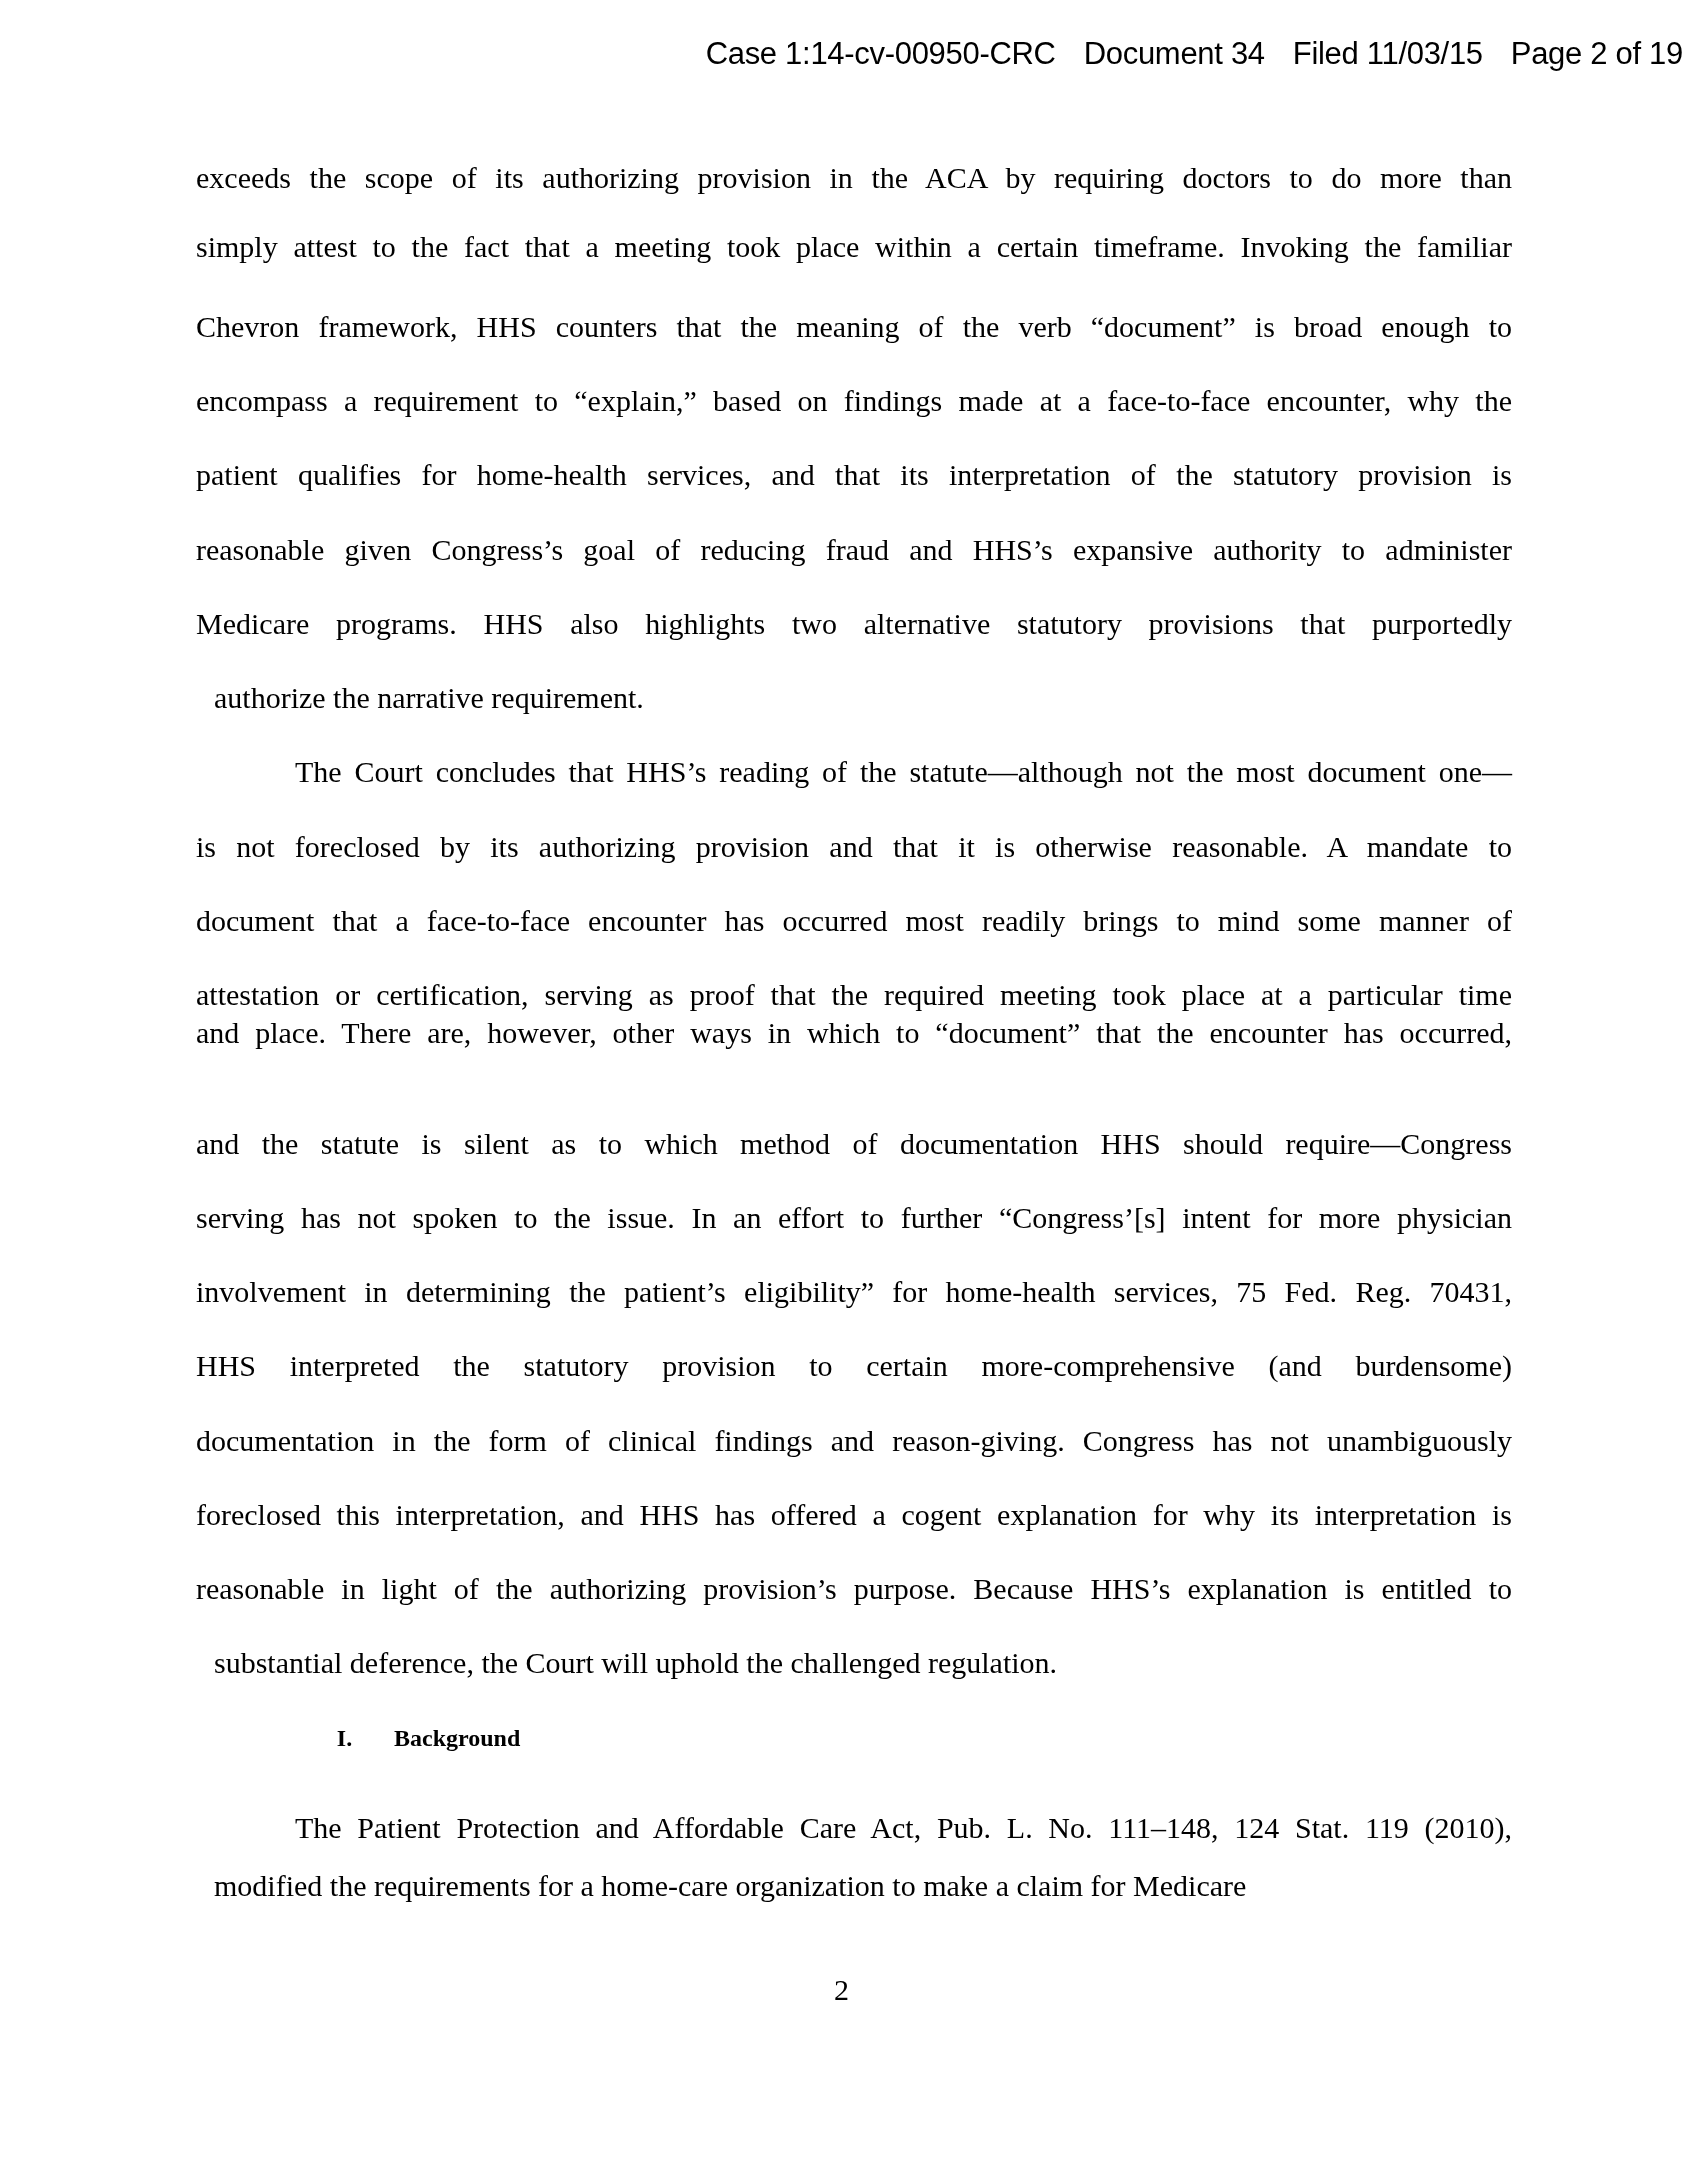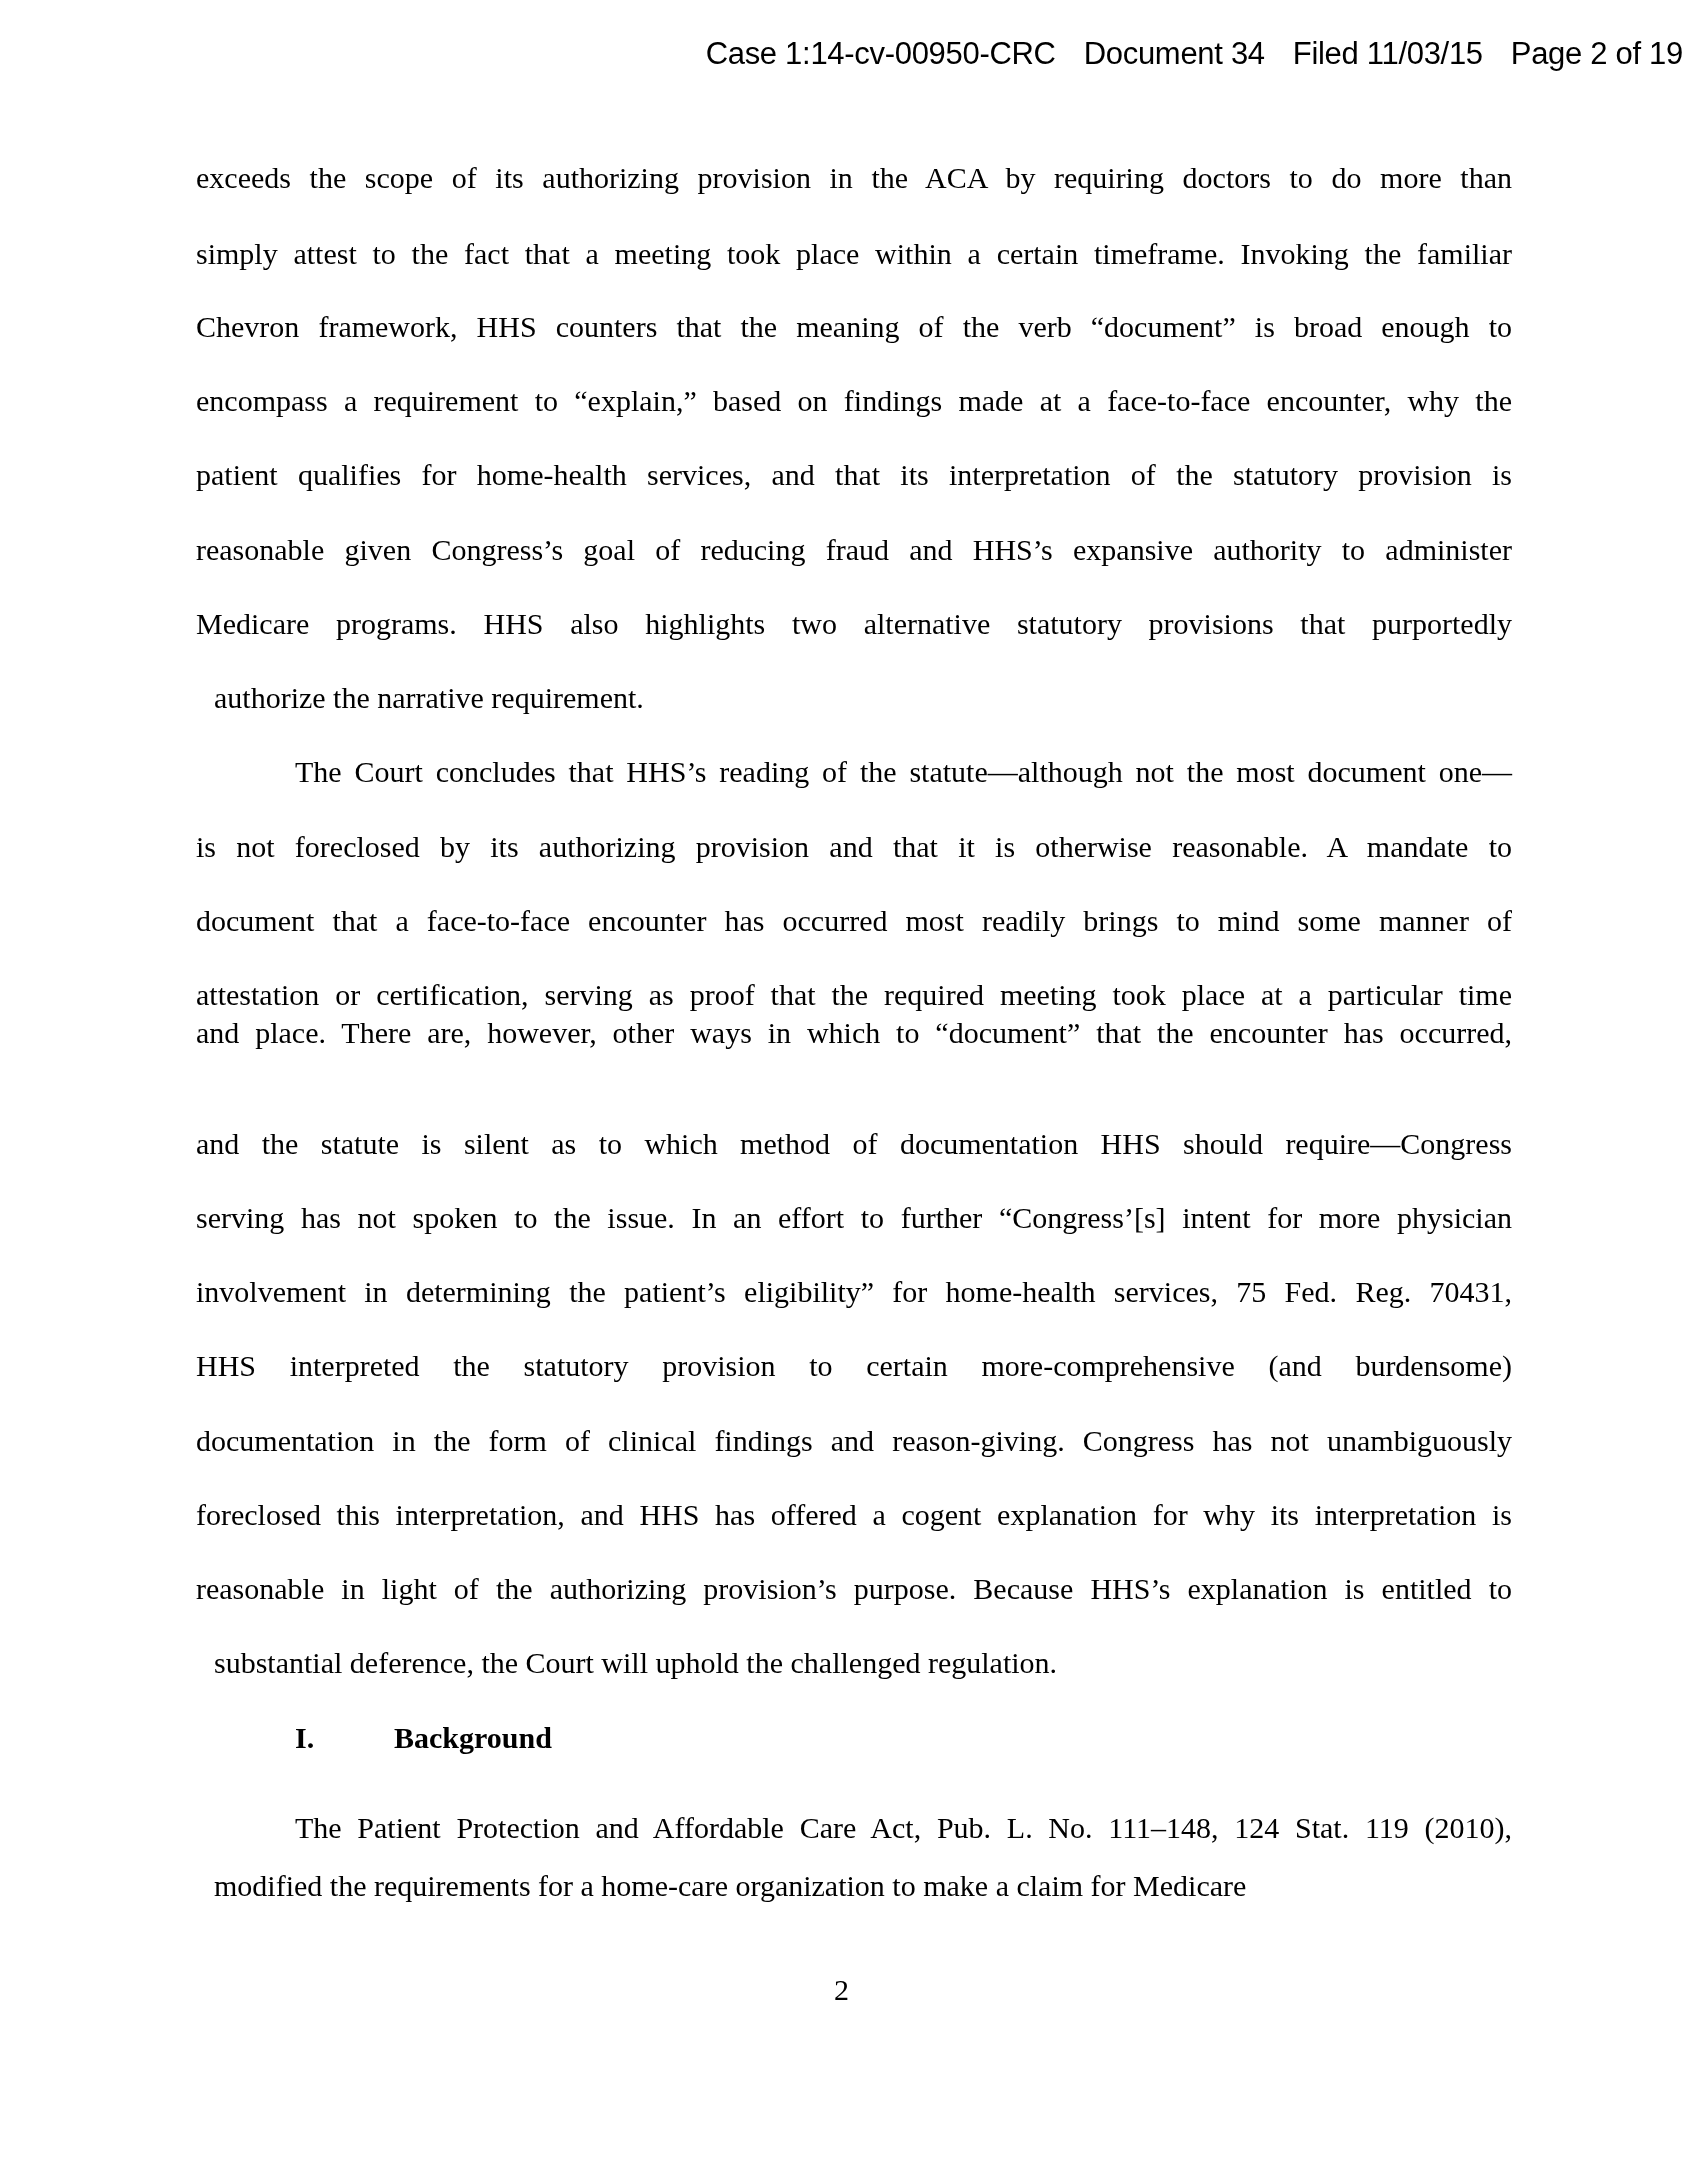--- a/index.html
+++ b/index.html
@@ -53,23 +53,24 @@
       left: 295px;
       width: 1217px;
     }
     .ul { text-underline-offset: 4px; text-decoration-thickness: 2px; }
     .heading {
       position: absolute;
       left: 295px;
       height: 40px;
       line-height: 40px;
       font-family: "Liberation Serif", serif;
-      font-size: 30px;
+      font-size: 24px;
       font-weight: bold;
       white-space: nowrap;
+      text-align: center;
     }
     .heading .num { display: inline-block; width: 99px; }
     .page-number {
       position: absolute;
       left: 0;
       width: 1683px;
       text-align: center;
       font-family: "Liberation Serif", serif;
       font-size: 30px;
       line-height: 40px;
@@ -77,21 +78,21 @@
   </style>
 </head>
 <body>
 
 <div class="header"><span>Case 1:14-cv-00950-CRC</span><span class="gap"></span><span>Document 34</span><span class="gap"></span><span>Filed 11/03/15</span><span class="gap"></span><span>Page 2 of 19</span></div>
 
 <div class="body">
 
   <div>
     <div class="line" style="top:158px">exceeds the scope of its authorizing provision in the ACA by requiring doctors to do more than</div>
-    <div class="line" style="top:234px">simply attest to the fact that a meeting took place within a certain timeframe.  Invoking the familiar</div>
+    <div class="line" style="top:227px">simply attest to the fact that a meeting took place within a certain timeframe.  Invoking the familiar</div>
     <div class="line" style="top:307px"><span class="ul">Chevron</span> <span>framework, HHS counters that the meaning of the verb “document” is broad enough to</span></div>
     <div class="line" style="top:381px">encompass a requirement to “explain,” based on findings made at a face-to-face encounter, why the</div>
     <div class="line" style="top:455px">patient qualifies for home-health services, and that its interpretation of the statutory provision is</div>
     <div class="line" style="top:530px">reasonable given Congress’s goal of reducing fraud and HHS’s expansive authority to administer</div>
     <div class="line" style="top:604px">Medicare programs.  HHS also highlights two alternative statutory provisions that purportedly</div>
     <div class="line last" style="top:678px">authorize the narrative requirement.</div>
   </div>
 
   <div>
     <div class="line indent" style="top:752px">The Court concludes that HHS’s reading of the statute—although not the most document one—</div>

